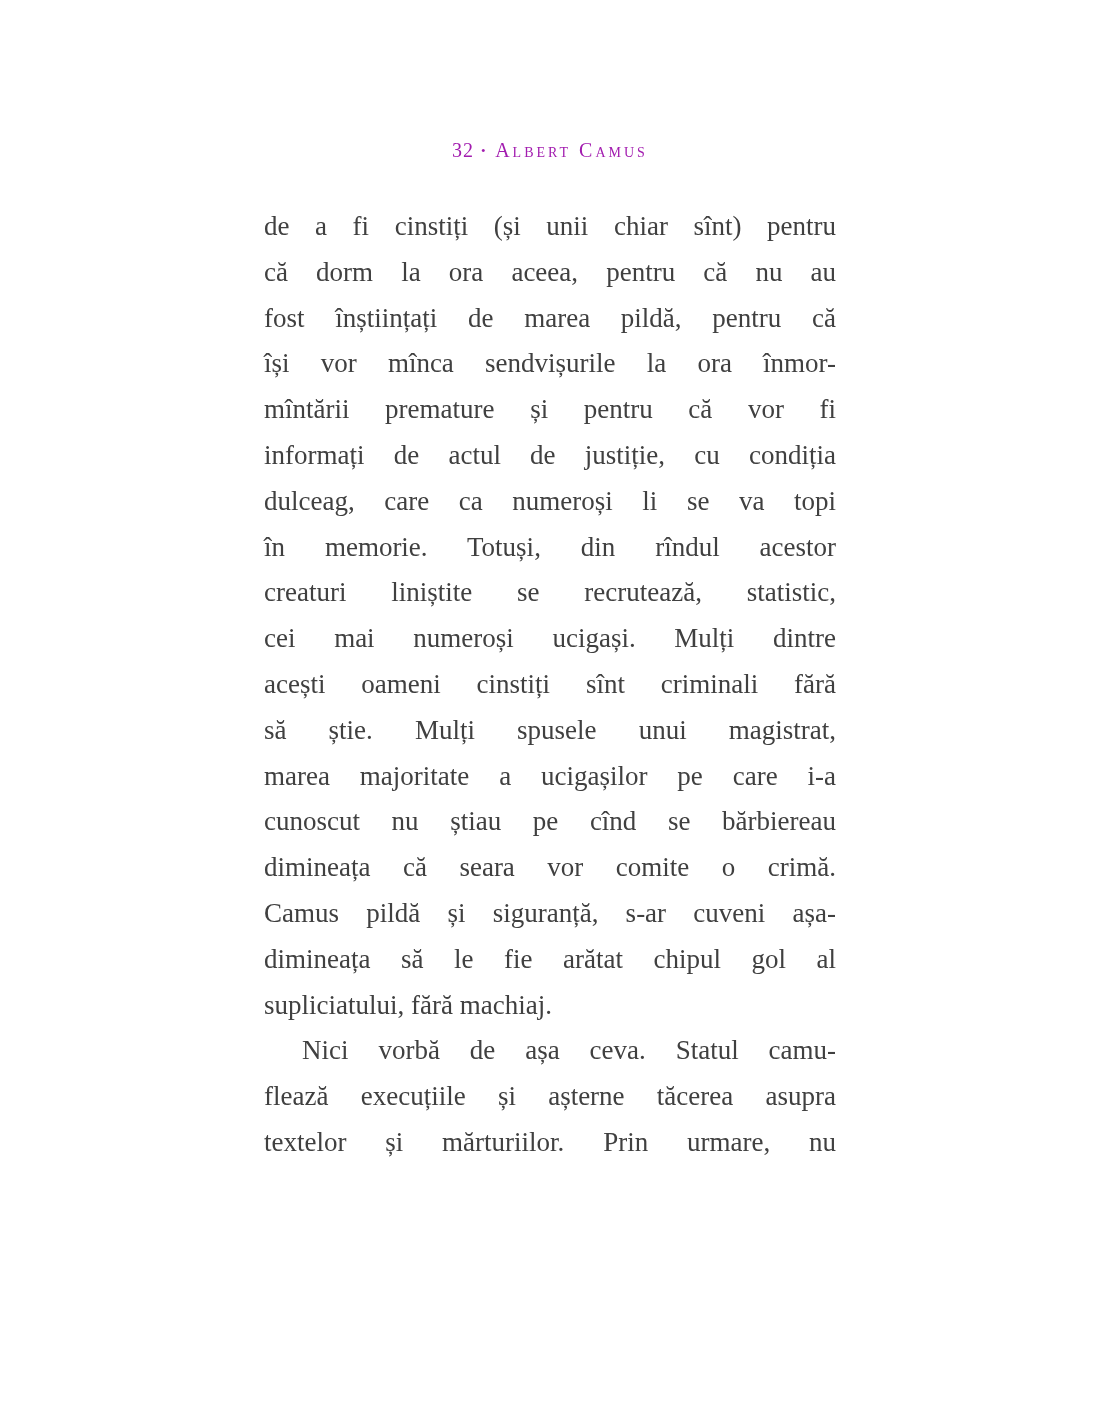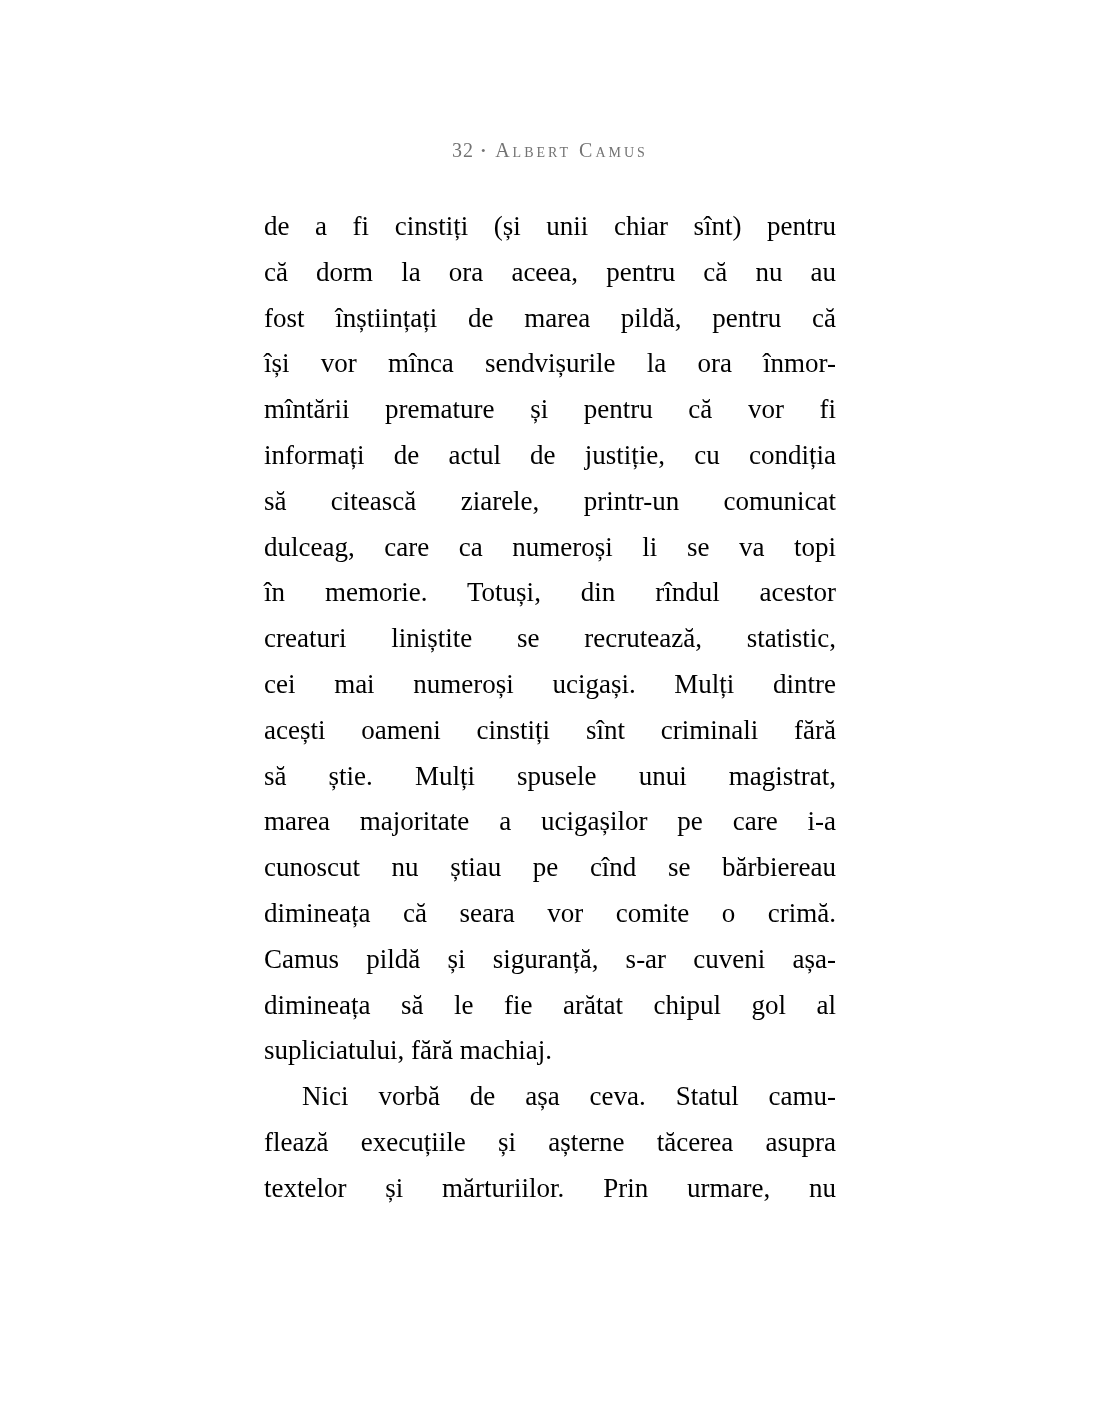--- a/index.html
+++ b/index.html
@@ -17,21 +17,21 @@
     color: #1f1f1f;
   }
   .running-header {
     position: absolute;
     top: 139px;
     left: 0;
     width: 1100px;
     text-align: center;
     font-size: 20px;
     letter-spacing: 2.5px;
-    color: #737373;
+    color: #a21caf;
     white-space: nowrap;
   }
   .running-header .pagenum {
     letter-spacing: 1px;
   }
   .running-header .bullet {
     font-size: 13px;
     vertical-align: 2px;
     padding: 0 7px;
   }
@@ -39,21 +39,21 @@
     font-variant: small-caps;
     letter-spacing: 3px;
   }
   .page-body {
     position: absolute;
     left: 264px;
     top: 204px;
     width: 572px;
     font-size: 27px;
     line-height: 45.8px;
-    color: #000000;
+    color: #404040;
   }
   .line {
     text-align: justify;
     text-align-last: justify;
   }
   .line.end {
     text-align-last: left;
   }
   .line.indent {
     text-indent: 38px;
@@ -68,21 +68,20 @@
     <span class="pagenum">32</span><span class="bullet">•</span><span class="author">Albert Camus</span>
   </div>
 
   <div class="page-body">
       <div class="line">de a fi cinstiți (și unii chiar sînt) pentru</div>
       <div class="line">că dorm la ora aceea, pentru că nu au</div>
       <div class="line">fost înștiințați de marea pildă, pentru că</div>
       <div class="line">își vor mînca sendvișurile la ora înmor-</div>
       <div class="line">mîntării premature și pentru că vor fi</div>
       <div class="line">informați de actul de justiție, cu condiția</div>
-      <div class="line">să citească ziarele, printr-un comunicat</div>
       <div class="line">dulceag, care ca numeroși li se va topi</div>
       <div class="line">în memorie. Totuși, din rîndul acestor</div>
       <div class="line">creaturi liniștite se recrutează, statistic,</div>
       <div class="line">cei mai numeroși ucigași. Mulți dintre</div>
       <div class="line">acești oameni cinstiți sînt criminali fără</div>
       <div class="line">să știe. Mulți spusele unui magistrat,</div>
       <div class="line">marea majoritate a ucigașilor pe care i-a</div>
       <div class="line">cunoscut nu știau pe cînd se bărbiereau</div>
       <div class="line">dimineața că seara vor comite o crimă.</div>
       <div class="line">Camus pildă și siguranță, s-ar cuveni așa-</div>

